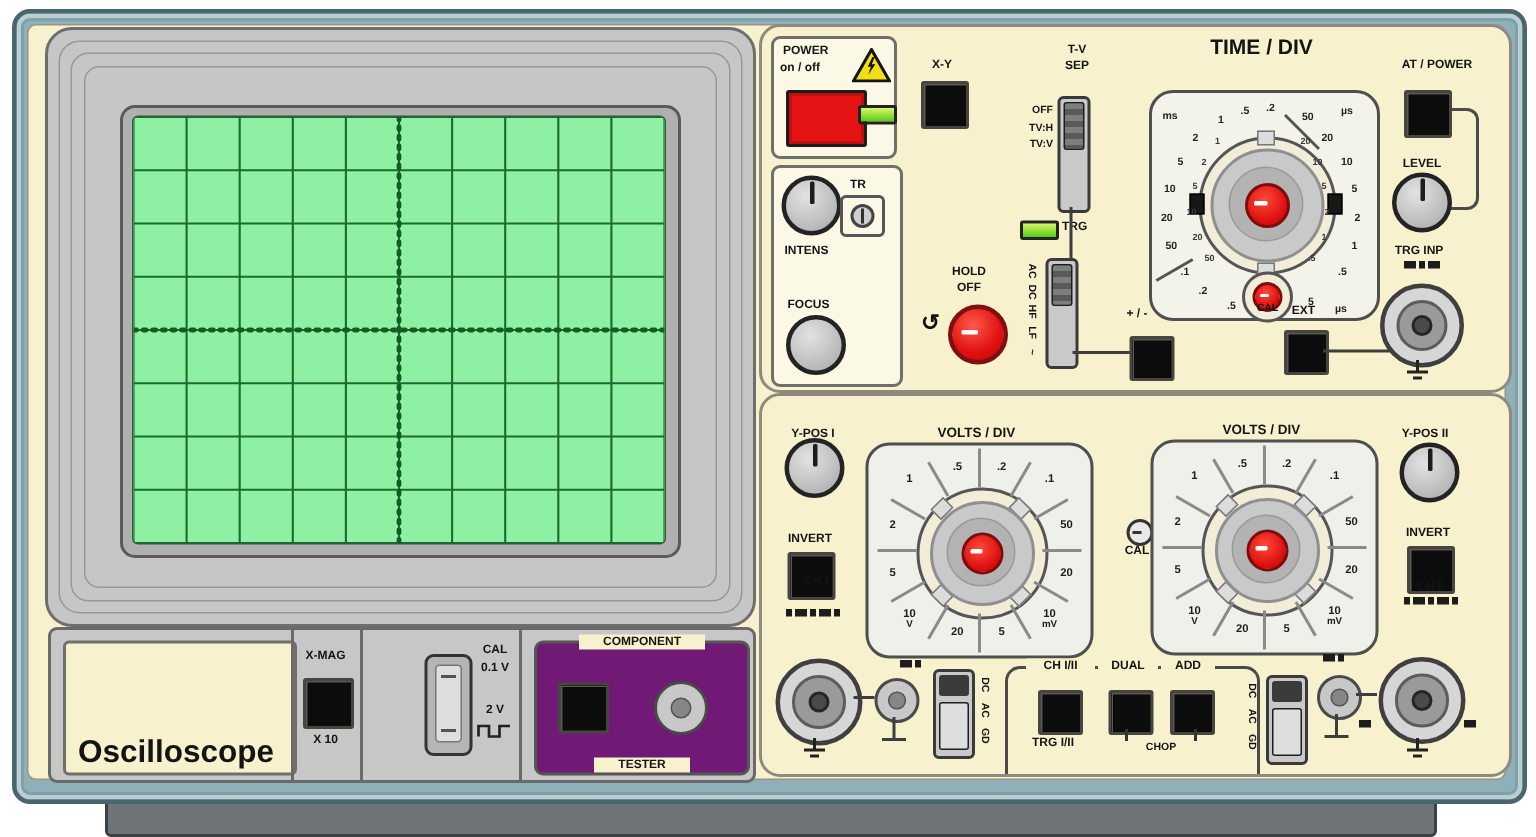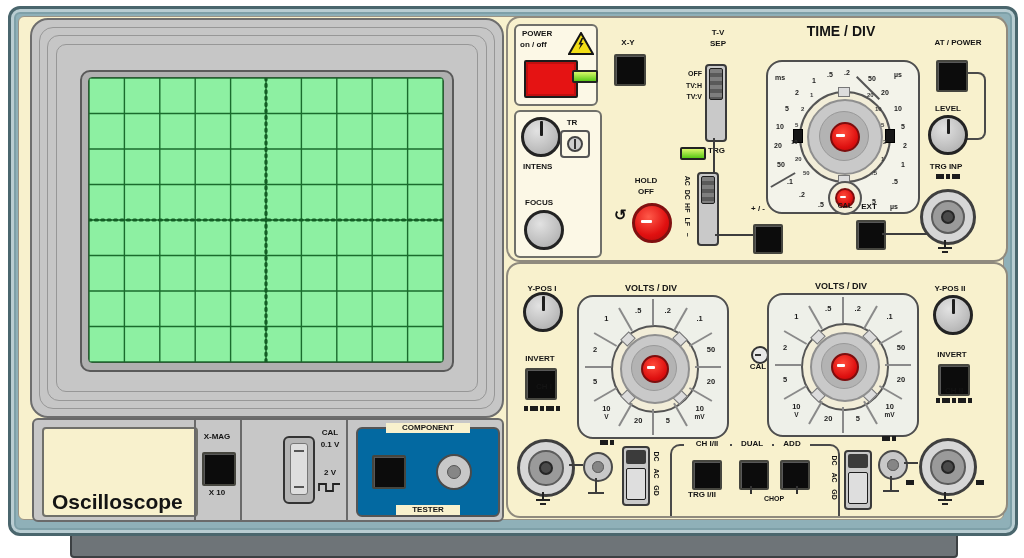--- a/index.html
+++ b/index.html
@@ -154,21 +154,21 @@
         </div>
     </div>
     <span class="lbl" style="left:281px;top:8px;width:30px;">CAL</span>
     <span class="lbl" style="left:279px;top:20px;width:34px;">0.1 V</span>
     <span class="lbl" style="left:281px;top:48px;width:30px;">2 V</span>
     <svg style="position:absolute;left:284px;top:61px;" width="24" height="12" viewBox="0 0 24 12">
       <path d="M1 10 V3 H8 V10 H15 V3 H22" stroke="#222" stroke-width="1.8" fill="none"></path>
     </svg>
     <div class="vdiv" style="left:312px;"></div>
 
-    <div class="box" style="left:322px;top:7px;width:140px;height:86px;background:#0369a1;border-color:#555;">
+    <div class="box" style="left:322px;top:7px;width:140px;height:86px;background:#701a75;border-color:#555;">
       <span class="lbl chip" style="left:28px;top:-6px;width:80px;">COMPONENT</span>
       <div class="btn-black" style="left:14px;top:26px;width:30px;height:30px;"></div>
       <div class="jack" style="left:78px;top:25px;width:32px;height:32px;"></div>
       <span class="lbl chip" style="left:38px;top:76px;width:60px;">TESTER</span>
     </div>
   </div>
 
   <div class="sect" style="left:506px;top:16px;width:498px;height:242px;">
 
     <div class="box" style="left:6px;top:92px;width:84px;height:144px;">

